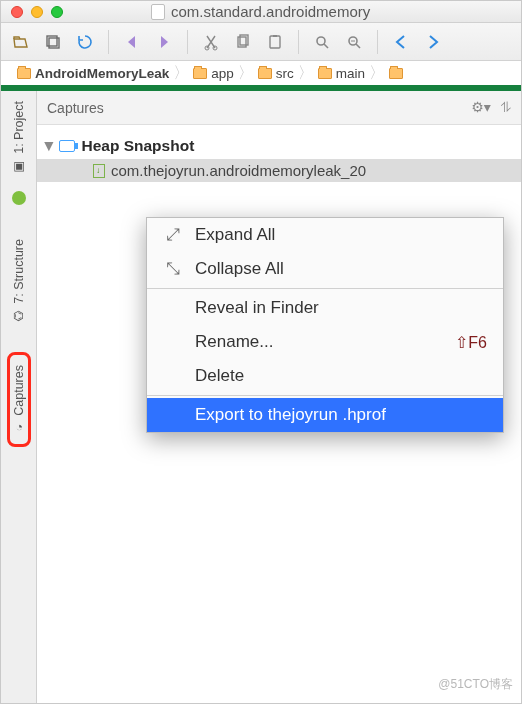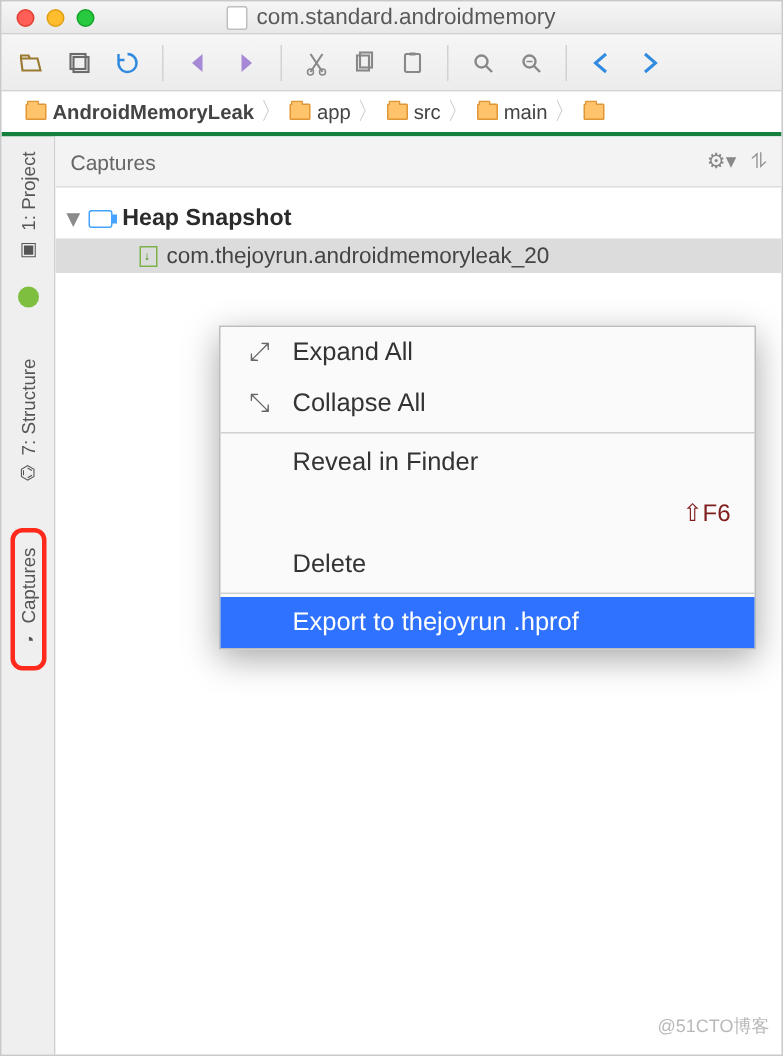--- a/index.html
+++ b/index.html
@@ -14,21 +14,21 @@
   .t-grn { background: #27c93f; border:1px solid #13a327;}
   .titlebar .title { margin-left: 80px; display: flex; align-items: center; gap: 6px; font-size: 15px; color: #595959; }
   .file-icon { width: 14px; height: 16px; background: #fff; border: 1px solid #bfbfbf; border-radius: 2px; display: inline-block; position: relative; }
 
   
   .toolbar { height: 38px; display: flex; align-items: center; gap: 8px; padding: 0 8px; background: linear-gradient(#f6f6f6,#ececec); border-bottom: 1px solid #d2d2d2; }
   .toolbar .sep { width: 1px; height: 24px; background: #d2d2d2; margin: 0 3px; }
   .tbtn { width: 24px; height: 24px; display: flex; align-items: center; justify-content: center; color: #777; }
 
   
-  .breadcrumb { height: 30px; padding-left: 10px; display: flex; align-items: center; background: #fff; border-bottom: 3px solid #15803d; gap: 0; }
+  .breadcrumb { height: 30px; padding-left: 10px; display: flex; align-items: center; background: #fff; border-bottom: 6px solid #15803d; gap: 0; }
   .bc-item { display: flex; align-items: center; gap: 4px; padding: 0 6px; font-size: 13.5px; color: #444; position: relative; }
   .bc-arrow { color: #c9c9c9; margin: 0 -2px; font-size: 16px; }
   .folder-icon { width: 14px; height: 11px; background: #ffc36b; border: 1px solid #e09634; border-radius: 1px; display: inline-block; position: relative; }
   .folder-icon::before { content:""; position:absolute; top:-3px; left:0; width:6px; height:2px; background:#ffc36b; border:1px solid #e09634; border-bottom:none; border-radius:1px 1px 0 0;}
 
   
   .rail { position: absolute; left: 0; top: 90px; bottom: 0; width: 36px; background: #efefef; border-right: 1px solid #d0d0d0; display: flex; flex-direction: column; align-items: center; }
   .rail-item { writing-mode: vertical-rl; transform: rotate(180deg); font-size: 12.5px; color: #555; display: flex; align-items: center; gap: 4px; padding: 10px 0; }
   .rail-item .ric { writing-mode: horizontal-tb; transform: rotate(180deg); }
   .rail-hl { border: 3px solid #ff2a1c; border-radius: 8px; padding: 6px 2px; margin-top: 20px; }
@@ -229,20 +229,21 @@
         <span class="mico">⤡</span>
         <span class="label">Collapse All</span>
       </div>
     <div class="msep"></div>
     <div class="mi">
         <span class="mico"></span>
         <span class="label">Reveal in Finder</span>
       </div>
     <div class="mi">
         <span class="mico"></span>
+        <span class="label">Rename...</span>
         <span class="sc">⇧F6</span>
       </div>
     <div class="mi">
         <span class="mico"></span>
         <span class="label">Delete</span>
       </div>
     <div class="msep"></div>
     <div class="mi hover">
         <span class="mico"></span>
         <span class="label">Export to thejoyrun .hprof</span>

